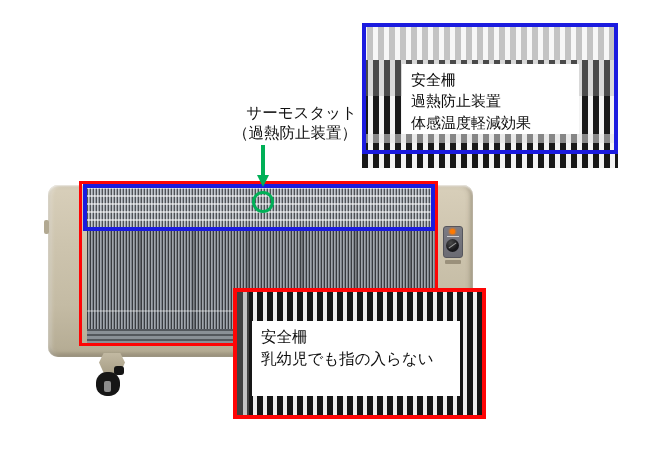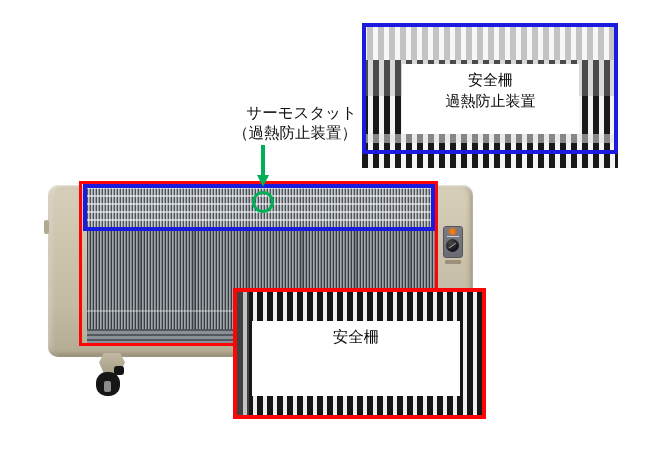--- a/index.html
+++ b/index.html
@@ -1,20 +1,20 @@
 <!DOCTYPE html>
 <html><head>
 <meta charset="utf-8">
 <style>
   html,body{margin:0;padding:0;background:#fff;}
   .canvas{
     position:relative;width:651px;height:452px;background:#ffffff;overflow:hidden;
     font-family:"Liberation Sans","DejaVu Sans",sans-serif;color:#111;
   }
-  .abs{position:absolute;box-sizing:border-box;text-align:center;}
+  .abs{position:absolute;box-sizing:border-box;}
 
   
   .heater-body{
     left:48px;top:185px;width:425px;height:172px;border-radius:10px;
     background:linear-gradient(180deg,#d8cfba 0%,#cdc4ae 35%,#c4bba4 70%,#b3aa92 100%);
     box-shadow:inset 0 1px 2px rgba(255,255,255,.7), inset 0 -3px 4px rgba(90,80,60,.35),
                inset 3px 0 4px rgba(255,255,255,.4), inset -3px 0 5px rgba(90,80,60,.3);
     z-index:1;
   }
   .side-notch{left:44px;top:220px;width:5px;height:14px;background:#b2a992;border-radius:2px;z-index:1;}
@@ -127,22 +127,24 @@
 
   <div class="abs inset-blue-photo">
     <div class="abs inset-blue-fuzz"></div>
     <div class="abs inset-blue-band1"></div>
     <div class="abs inset-blue-band2"></div>
   </div>
   <div class="abs inset-blue-border"></div>
   <div class="abs callout-textbox textbox-blue">
     <div>安全柵</div>
     <div>過熱防止装置</div>
+    <div>体感温度軽減効果</div>
   </div>
 
   <div class="abs inset-red">
     <div class="abs inset-red-shade"></div>
   </div>
   <div class="abs callout-textbox textbox-red">
     <div>安全柵</div>
+    <div>乳幼児でも指の入らない</div>
   </div>
 
 </div>
 
 </body></html>

